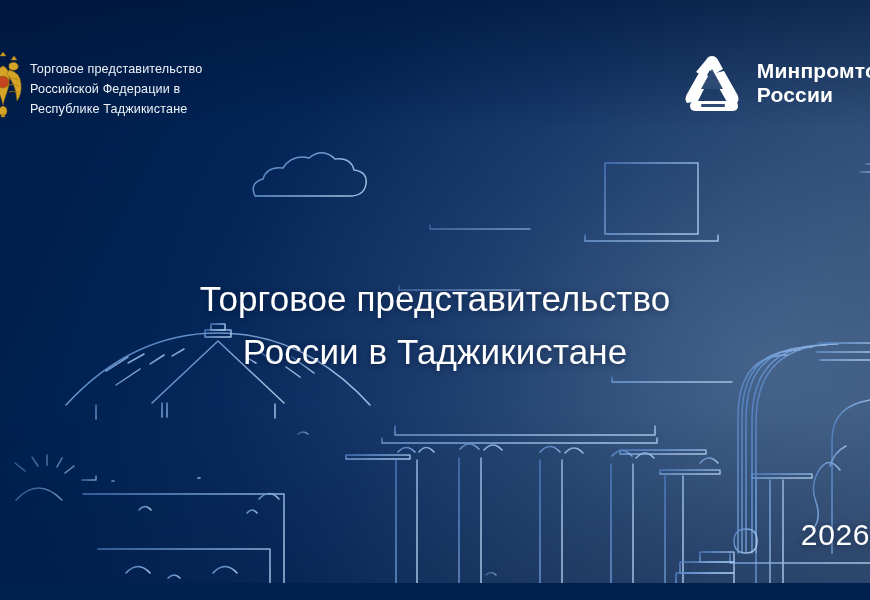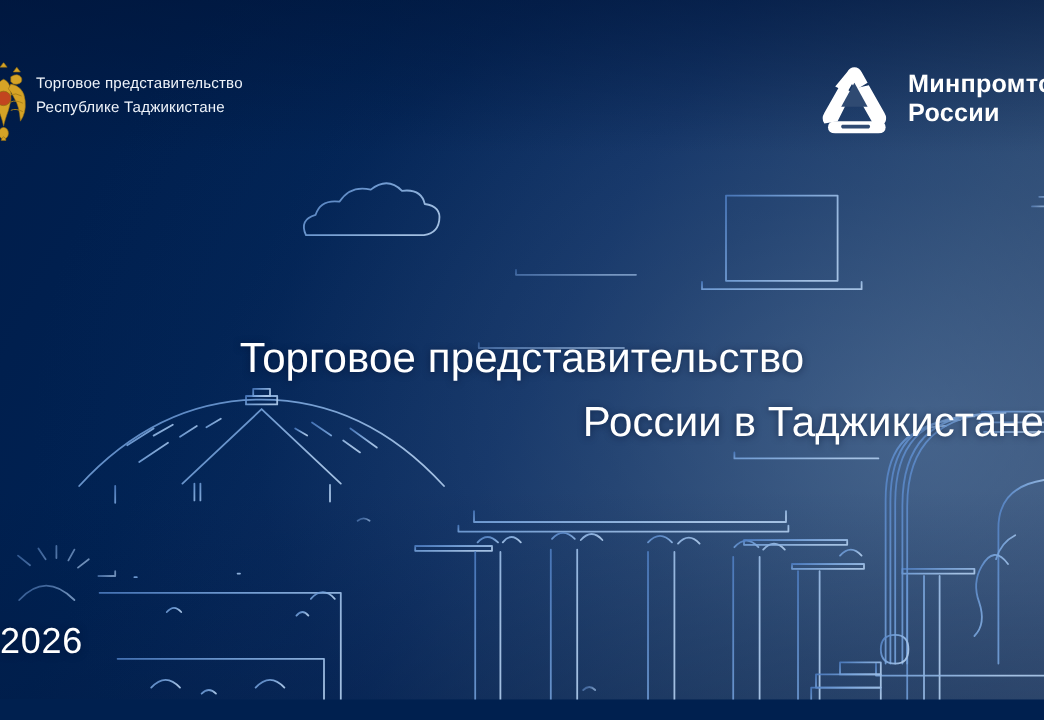--- a/index.html
+++ b/index.html
@@ -79,24 +79,24 @@
   .headline {
     position:absolute; left:0; top:272px; width:870px;
     text-align:center;
     color:#ffffff;
     font-size:35px;
     line-height:53px;
     font-weight:400;
     letter-spacing:0.1px;
     text-shadow:0 1px 6px rgba(0,14,44,0.55);
   }
-  .headline .l2 { display:block;text-align:right; }
+  .headline .l2 { display:block; }
   .year {
     position:absolute; left:0; top:518px; width:870px;
-    text-align:left;
+    text-align:right;
     color:#ffffff;
     font-size:30px;
     font-weight:400;
     letter-spacing:0.6px;
     text-shadow:0 1px 6px rgba(0,14,44,0.5);
   }
 </style>
 </head>
 <body>
 
@@ -321,20 +321,21 @@
           <circle cx="19" cy="30" r="6" fill="#c2451f" stroke="#8d6a12" stroke-width="0.6"></circle>
 
           <path d="M19 54 q-4 1 -4 5 q0 4 4 5 q4 -1 4 -5 q0 -4 -4 -5 z"></path>
           <path d="M19 62 q-2 1 -2 3 h4 q0 -2 -2 -3 z"></path>
         </g>
       </svg>
     </div>
 
     <div class="org-text">
       <div>Торговое представительство</div>
+      <div>Российской Федерации в</div>
       <div>Республике Таджикистане</div>
     </div>
 
     <div class="ministry">
       <div class="mp-mark">
         <svg viewBox="0 0 62 58" xmlns="http://www.w3.org/2000/svg">
           <g fill="#ffffff">
 
             <path d="M30 2 q4 0 6 4 l5 9 l-10 6 l-3 -5 l-4 7 l-10 -5 l10 -12 q2 -4 6 -4 z"></path>
 

